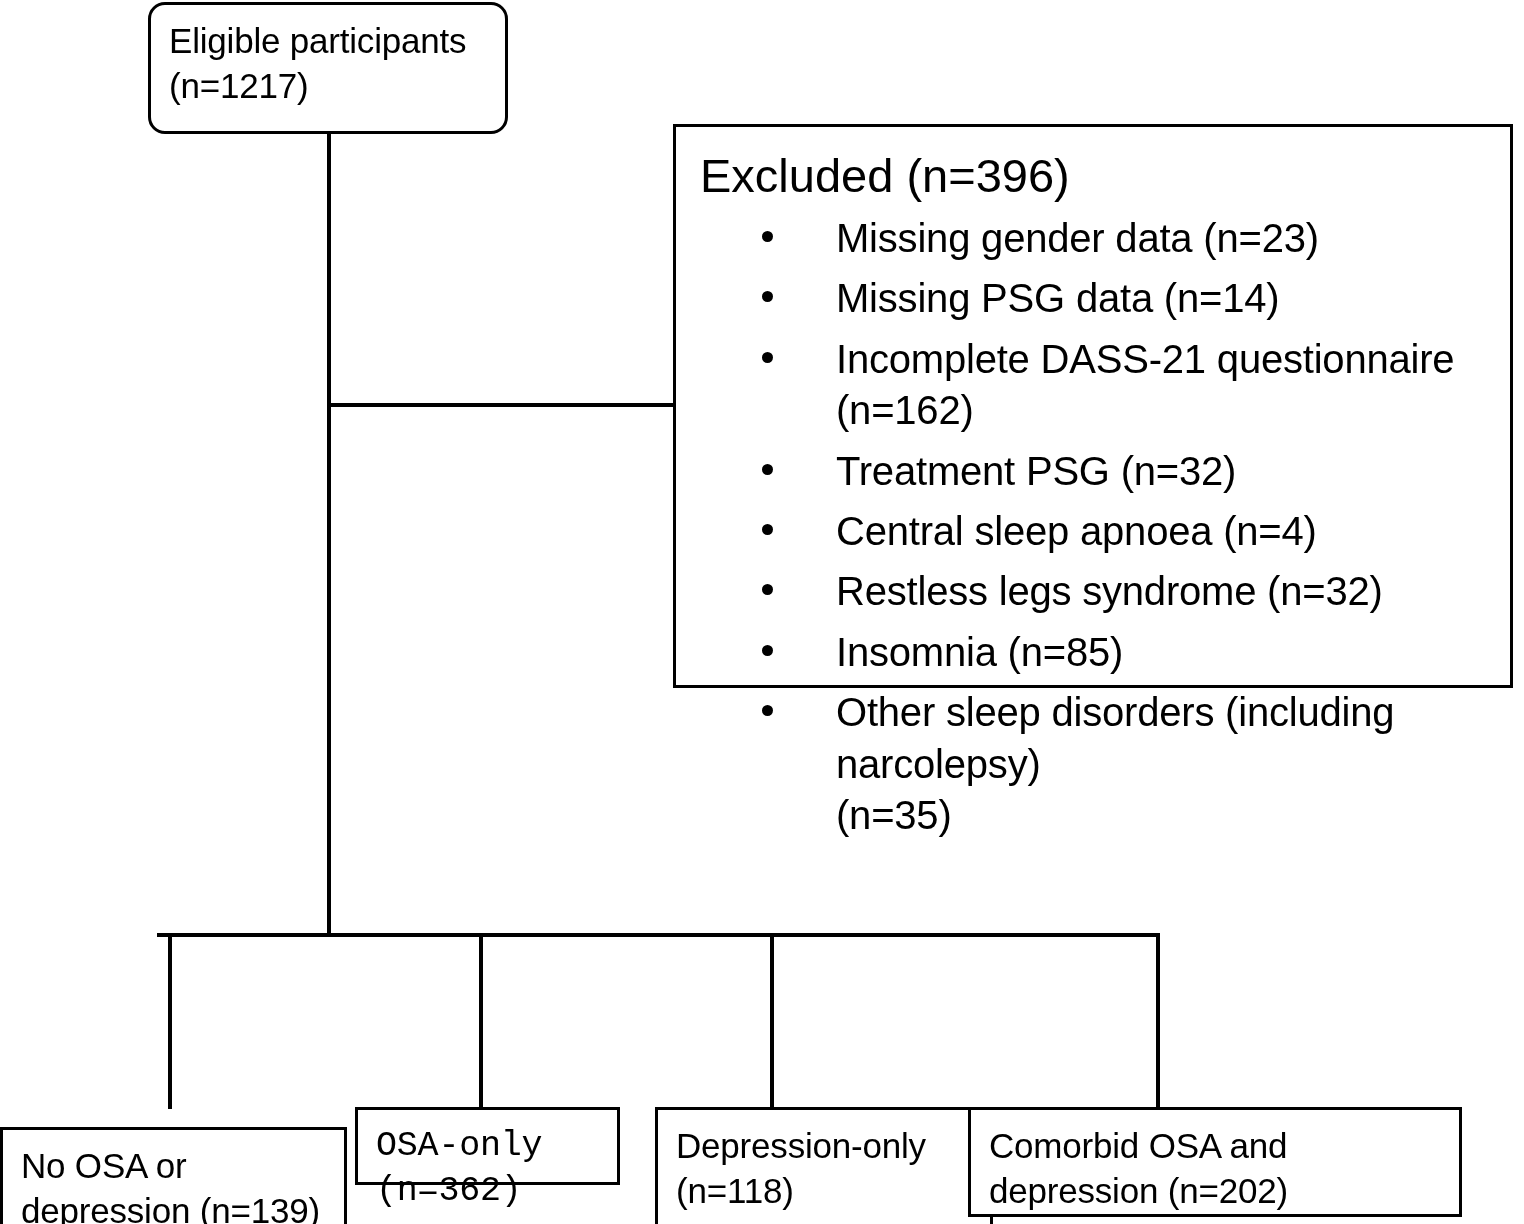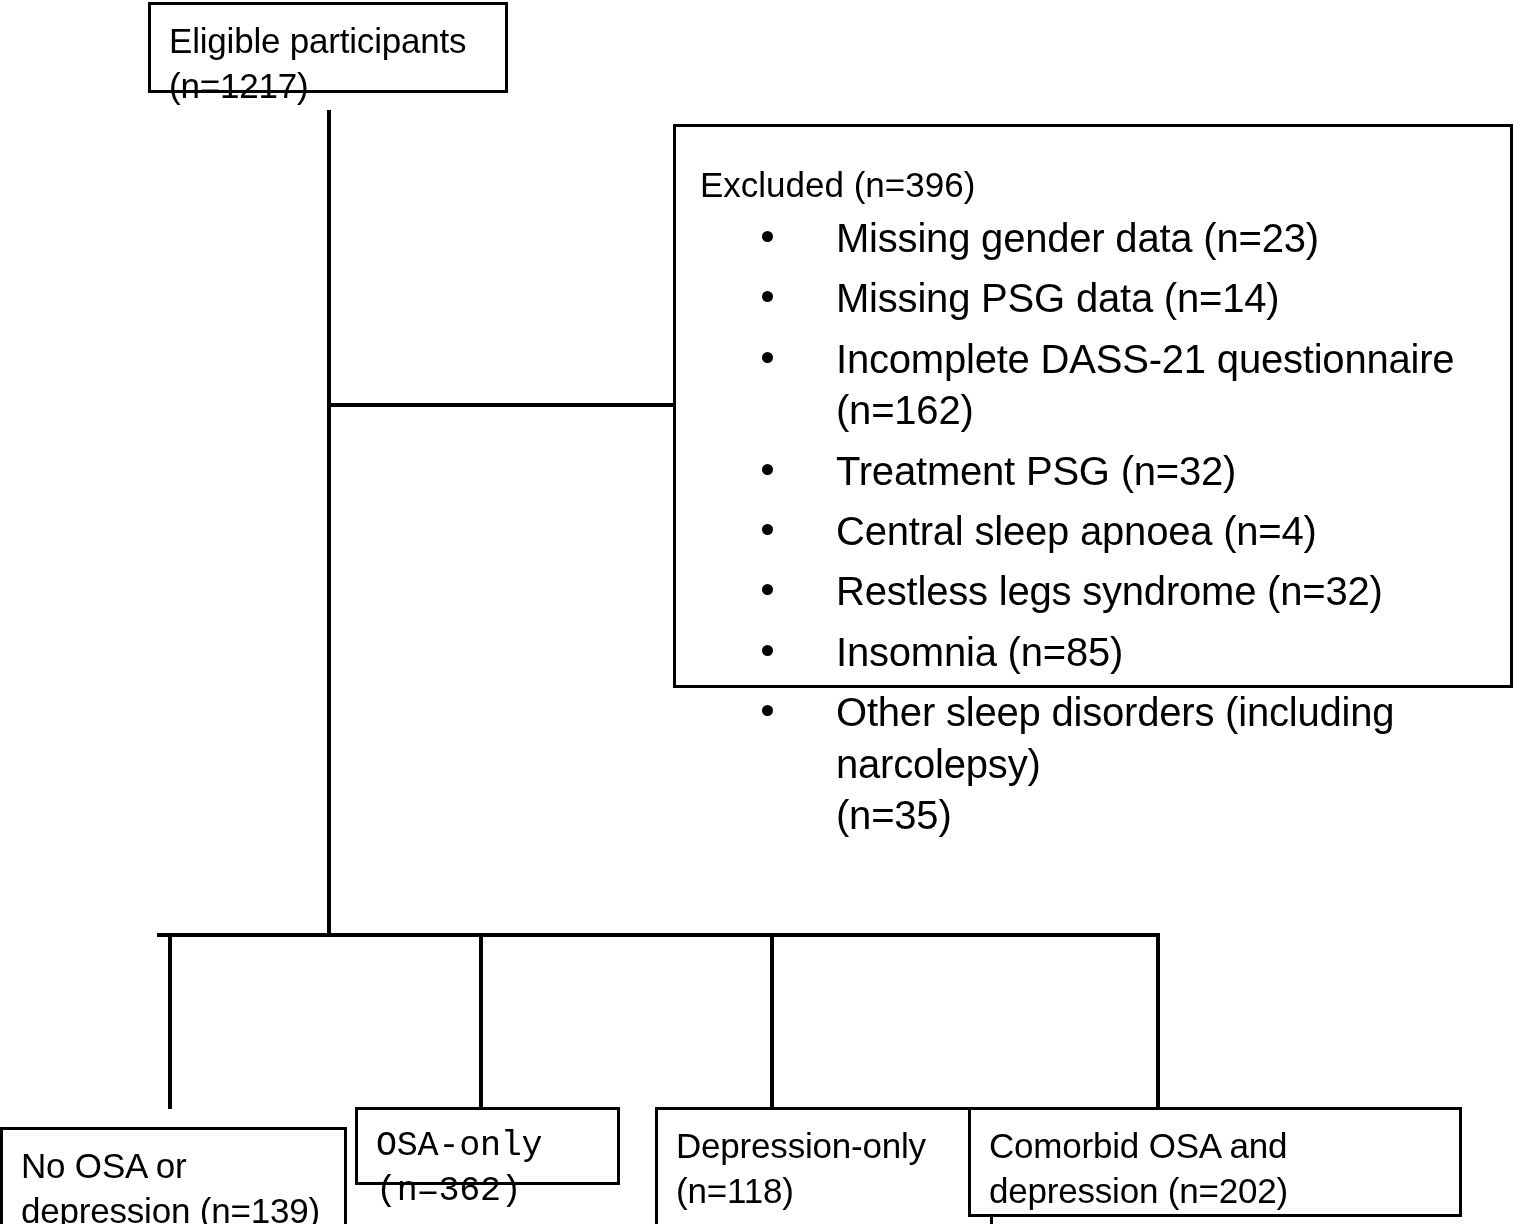--- a/index.html
+++ b/index.html
@@ -30,29 +30,29 @@
     position: absolute;
     left: 18px;
     right: 10px;
     font-size: 35px;
     line-height: 1.28;
     letter-spacing: -0.2px;
     white-space: pre-line;
   }
 
   
-  #node-eligible { left: 148px;  top: 2px;    width: 360px; height: 91px; }
+  #node-eligible { left: 148px;  top: 2px;    width: 360px; height: 132px; border-radius: 17px; }
   #node-eligible .txt { top: 14px; }
 
   #node-excluded { left: 673px;  top: 124px;  width: 840px; height: 564px; }
   #node-excluded .hdr {
     position: absolute;
     left: 24px;
-    top: 36px;
-    font-size: 35px;
+    top: 19px;
+    font-size: 47px;
     line-height: 1.28;
   }
 
   #node-included { left: 175px;  top: 760px;  width: 305px; height: 72px; }
   #node-included .txt { top: 13px; }
 
   #node-out-1 { left: 0px;    top: 1107px; width: 347px; height: 110px; margin-top: 20px; }
   #node-out-2 { left: 355px;  top: 1107px; width: 265px; height: 78px; font-family: Liberation Mono, monospace; }
   #node-out-3 { left: 625px;  top: 1107px; width: 338px; height: 140px; margin-left: 30px; }
   #node-out-4 { left: 968px;  top: 1107px; width: 494px; height: 110px; }

